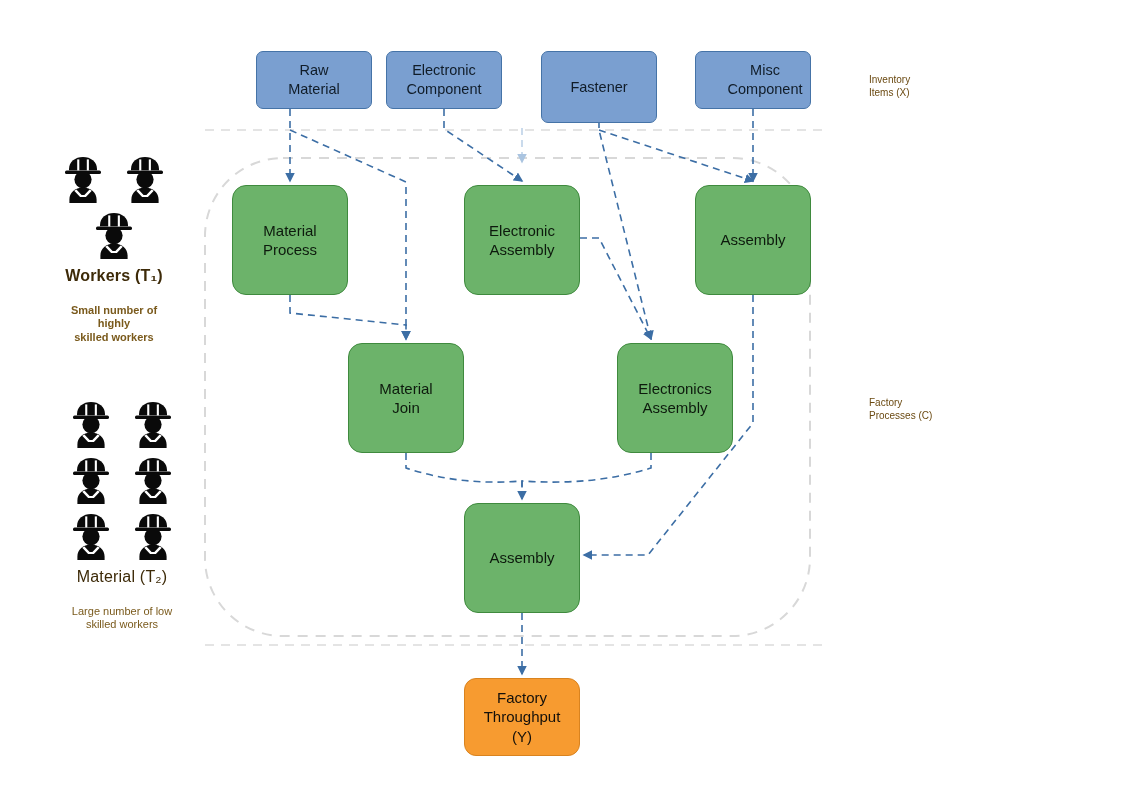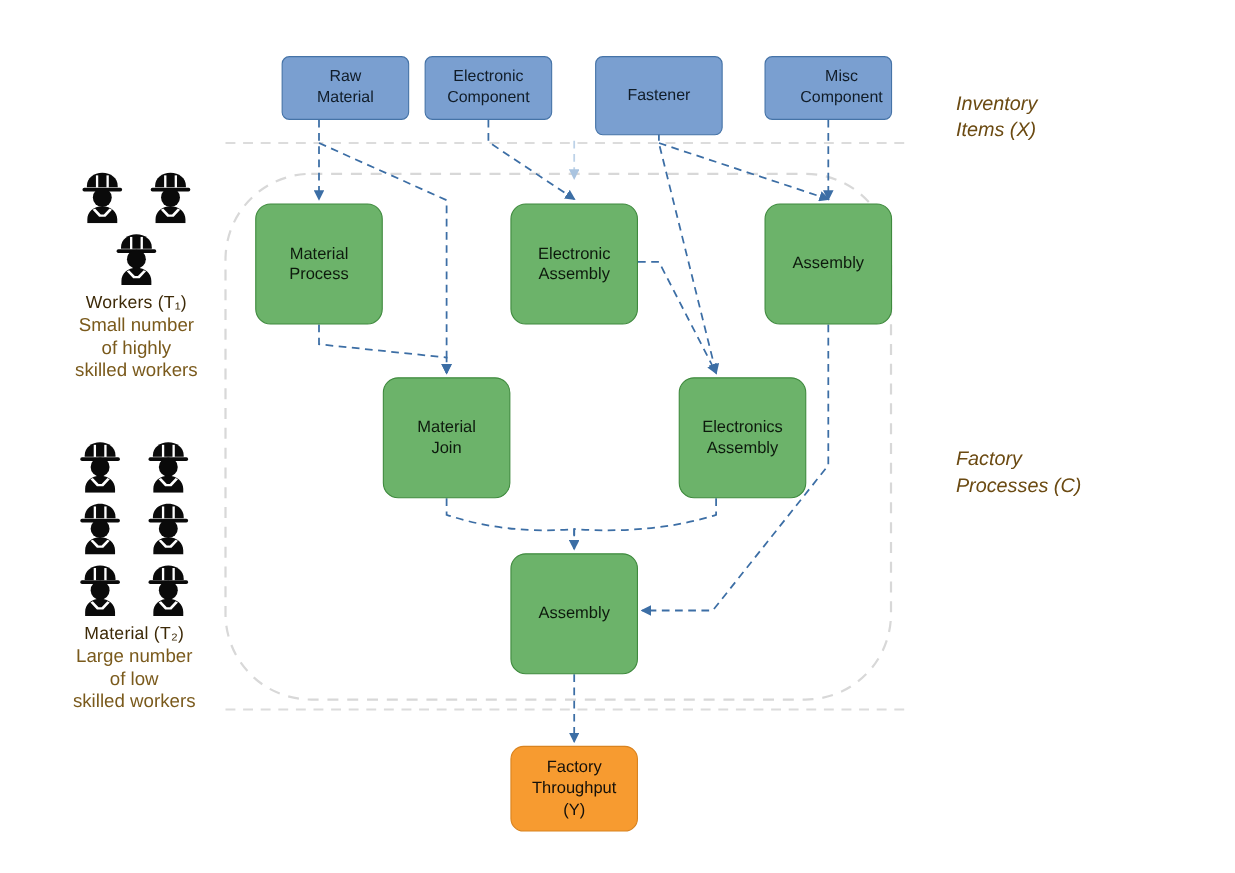--- a/index.html
+++ b/index.html
@@ -25,33 +25,32 @@
   .proc{
     background:#6cb36a;border:1px solid #3f8a3e;color:#0d1a0d;
     font-size:15px;border-radius:14px;
   }
   .out{
     background:#f79b30;border:1px solid #d9831f;color:#14100a;
     font-size:15px;border-radius:12px;
   }
 
   .side-label{
-    position:absolute;color:#6b4a12;font-size:18px;line-height:1.3;
+    position:absolute;color:#6b4a12;font-size:10px;line-height:1.3;
     white-space:pre-line;
-    font-style:italic;
   }
 
   .worker-group{position:absolute;}
   .worker-row{display:flex;gap:22px;justify-content:center;}
   .worker-rows{display:flex;flex-direction:column;gap:8px;align-items:center;}
   .worker-caption{
     text-align:center;color:#5d3f0c;margin-top:8px;
   }
   .worker-caption .wt{font-size:16px;color:#3d2a08;letter-spacing:.2px;}
-  .worker-caption .ws{font-size:17px;line-height:1.22;color:#7a5a1c;margin-top:1px;white-space:pre-line;}
+  .worker-caption .ws{font-size:11px;line-height:1.22;color:#7a5a1c;margin-top:19px;white-space:pre-line;}
   .wsvg{display:block;}
 </style>
 </head>
 <body>
 
 <div id="canvas">
 
   <svg id="svg-layer" viewBox="0 0 1123 794" xmlns="http://www.w3.org/2000/svg">
     <defs>
       <marker id="arrow" viewBox="0 0 10 10" refX="8.4" refY="5" markerWidth="6" markerHeight="6" orient="auto-start-reverse">
@@ -130,21 +129,21 @@
     <span>Factory<br>Throughput<br>(Y)</span>
   </div>
 
   <div class="side-label" style="left:869px;top:60px;">
     <span>Inventory<br>Items (X)</span>
   </div>
   <div class="side-label" style="left:869px;top:383px;">
     <span>Factory<br>Processes (C)</span>
   </div>
 
-  <div class="worker-group" style="left:64px;top:155px;width:120px;">
+  <div class="worker-group" style="left:54px;top:155px;width:120px;font-weight:bold;">
     <div class="worker-rows">
       <div class="worker-row">
         <svg class="wsvg" width="40" height="48" viewBox="0 0 40 48">
           <path fill="#0a0a0a" d="M6 14c0-7.2 6.3-12 14-12s14 4.8 14 12v1.2H6z"></path>
           <rect fill="#0a0a0a" x="2" y="15.6" width="36" height="3.4" rx="1.6"></rect>
           <rect fill="#ffffff" x="14.2" y="4.4" width="2.1" height="11"></rect>
           <rect fill="#ffffff" x="23.8" y="4.4" width="2.1" height="11"></rect>
           <circle fill="#0a0a0a" cx="20" cy="24.6" r="8.6"></circle>
           <path fill="#0a0a0a" d="M20 32.4c-8 0-13.6 5-13.6 12V48h27.2v-3.6c0-7-5.6-12-13.6-12z"></path>
           <path fill="#ffffff" d="M13.4 34.6l5.2 5.4h2.8l5.2-5.4 2.2 1.1-5.9 6.3h-5.8l-5.9-6.3z"></path>

